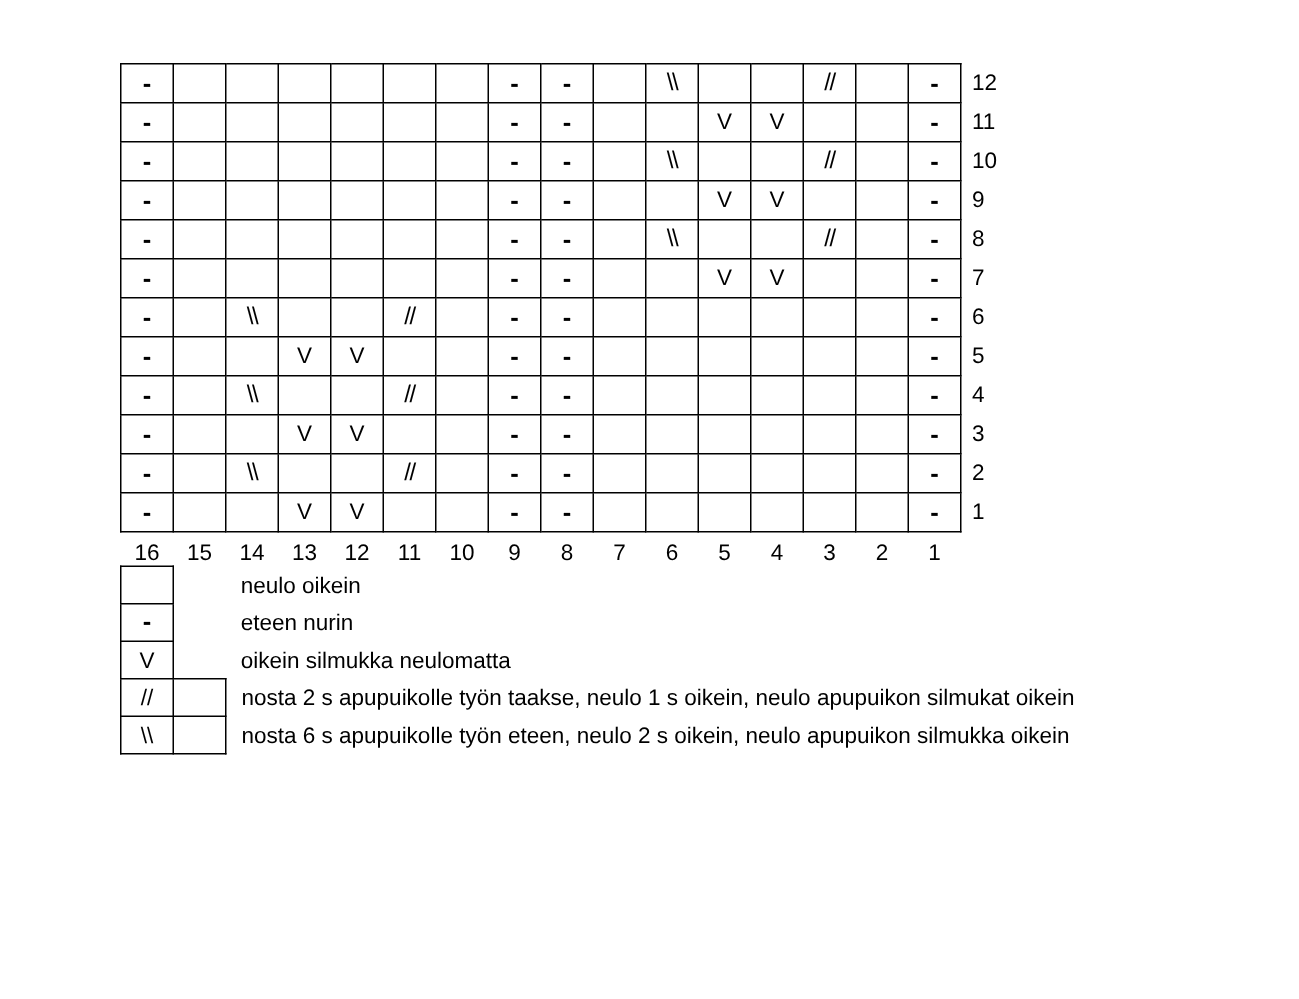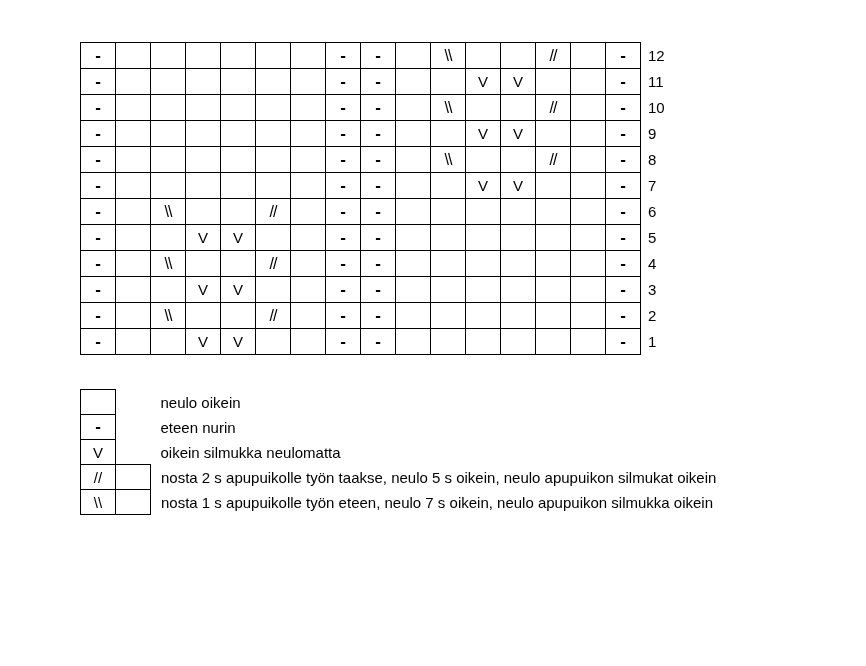--- a/index.html
+++ b/index.html
@@ -64,21 +64,21 @@
     padding: 0;
     width: 34px;
   }
   .colnum-row td.spacer {
     width: 26px;
   }
 
   #legend-wrap {
     position: absolute;
     left: 80px;
-    top: 389px;
+    top: 377px;
   }
   table.legend {
     border-collapse: collapse;
     table-layout: fixed;
   }
   table.legend td.key {
     width: 34px;
     height: 24px;
     border: 1px solid #000000;
     text-align: center;
@@ -345,20 +345,39 @@
         <td class="cell"></td>
         <td class="cell"></td>
         <td class="cell"></td>
         <td class="cell"></td>
         <td class="cell"></td>
         <td class="cell"></td>
         <td class="cell sym-purl">-</td>
         <td class="rownum">1</td>
       </tr>
 
+      <tr class="colnum-row">
+        <td>16</td>
+        <td>15</td>
+        <td>14</td>
+        <td>13</td>
+        <td>12</td>
+        <td>11</td>
+        <td>10</td>
+        <td>9</td>
+        <td>8</td>
+        <td>7</td>
+        <td>6</td>
+        <td>5</td>
+        <td>4</td>
+        <td>3</td>
+        <td>2</td>
+        <td>1</td>
+        <td class="spacer"></td>
+      </tr>
 
     </tbody>
   </table>
 </div>
 
 <div id="legend-wrap">
   <table class="legend">
     <tbody>
       <tr>
         <td class="key blank"></td>
@@ -371,22 +390,22 @@
         <td class="desc">eteen nurin</td>
       </tr>
       <tr>
         <td class="key">V</td>
         <td class="key nob"></td>
         <td class="desc">oikein silmukka neulomatta</td>
       </tr>
       <tr>
         <td class="key">//</td>
         <td class="key"></td>
-        <td class="desc">nosta 2 s apupuikolle työn taakse, neulo 5 s oikein, neulo apupuikon silmukat oikein</td>
+        <td class="desc">nosta 2 s apupuikolle työn taakse, neulo 1 s oikein, neulo apupuikon silmukat oikein</td>
       </tr>
       <tr>
         <td class="key">\\</td>
         <td class="key"></td>
-        <td class="desc">nosta 1 s apupuikolle työn eteen, neulo 7 s oikein, neulo apupuikon silmukka oikein</td>
+        <td class="desc">nosta 6 s apupuikolle työn eteen, neulo 2 s oikein, neulo apupuikon silmukka oikein</td>
       </tr>
     </tbody>
   </table>
 </div>
 
 </body></html>

